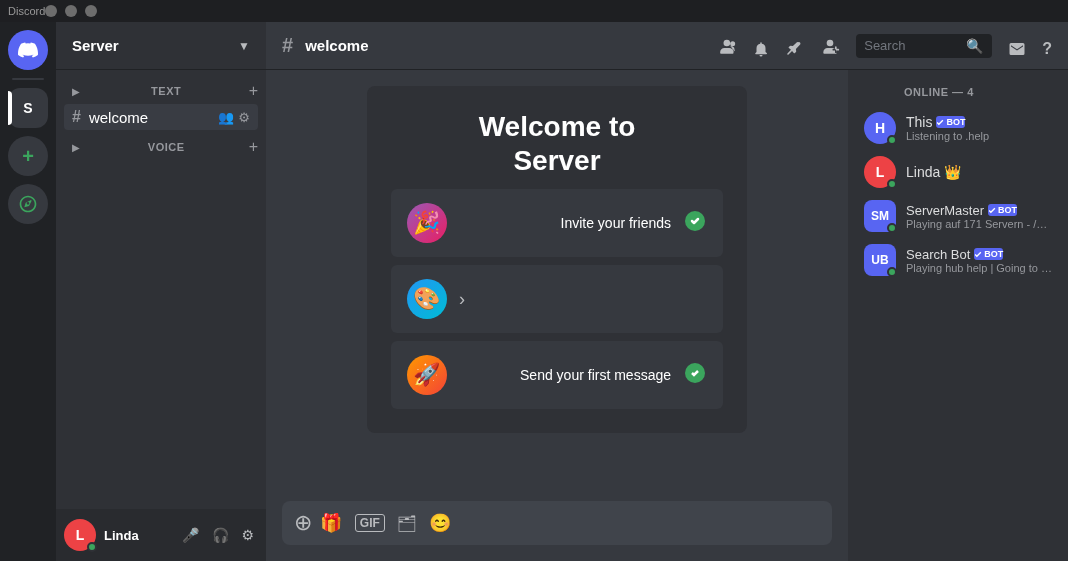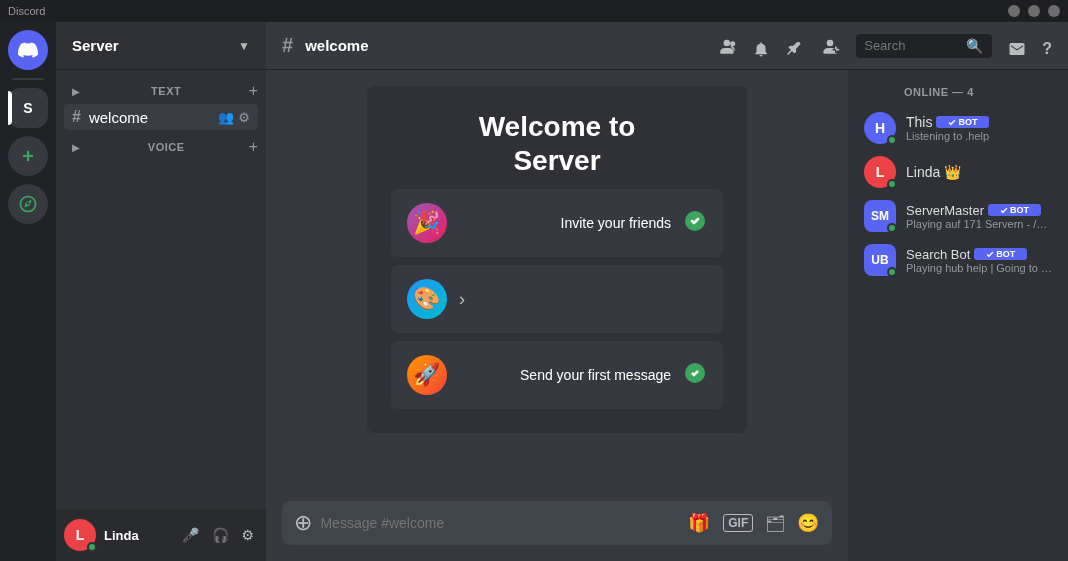--- a/index.html
+++ b/index.html
@@ -1,19 +1,19 @@
 <!DOCTYPE html>
 <html><head>
   <meta charset="utf-8">
   <style>
     * { box-sizing: border-box; margin: 0; padding: 0; }
     body { font-family: 'Segoe UI', Arial, sans-serif; background: #202225; color: #dcddde; width: 1068px; height: 561px; overflow: hidden; display: flex; flex-direction: column; }
 
     
-    .titlebar { background: #1e1f22; height: 22px; display: flex; align-items: center; padding: 11px 8px; justify-content: space-between; flex-shrink: 0; }
+    .titlebar { background: #1e1f22; height: 22px; display: flex; align-items: center; padding: 11px 8px; flex-shrink: 0; }
     .titlebar-title { font-size: 11px; color: #999; }
     .titlebar-controls { display: flex; gap: 8px; }
     .titlebar-btn { width: 12px; height: 12px; border-radius: 50%; cursor: pointer; display: flex; align-items: center; justify-content: center; font-size: 8px; color: transparent; }
     .titlebar-btn.minimize { background: #6d6d6d; }
     .titlebar-btn.maximize { background: #6d6d6d; }
     .titlebar-btn.close { background: #6d6d6d; }
 
     
     .app { display: flex; flex: 1; height: calc(561px - 22px); }
 
@@ -93,21 +93,21 @@
     
     .members-sidebar { width: 220px; background: #2f3136; padding: 16px 8px; overflow-y: auto; flex-shrink: 0; }
     .members-section { margin-bottom: 16px; }
     .members-header { font-size: 11px; font-weight: 600; color: #96989d; text-transform: uppercase; letter-spacing: 0.5px; margin-bottom: 8px; padding: 0 8px; margin-left: 40px; }
     .member-item { display: flex; align-items: center; gap: 10px; padding: 6px 8px; border-radius: 4px; cursor: pointer; }
     .member-avatar { width: 32px; height: 32px; border-radius: 50%; display: flex; align-items: center; justify-content: center; color: white; font-size: 14px; font-weight: bold; flex-shrink: 0; position: relative; }
     .member-info { flex: 1; overflow: hidden; }
     .member-name-row { display: flex; align-items: center; gap: 4px; }
     .member-name { font-size: 14px; font-weight: 500; color: #dcddde; }
     .member-status { font-size: 11px; color: #96989d; overflow: hidden; text-overflow: ellipsis; white-space: nowrap; }
-    .bot-badge { background: #5865f2; color: white; font-size: 9px; font-weight: 700; padding: 1px 12px; border-radius: 3px; display: flex; align-items: center; gap: 2px; }
+    .bot-badge { background: #5865f2; color: white; font-size: 9px; font-weight: 700; padding: 1px 0; border-radius: 3px; display: flex; align-items: center; gap: 2px; }
     .crown-icon { font-size: 14px; }
 
     
     .online-dot { width: 10px; height: 10px; border-radius: 50%; background: #3ba55d; position: absolute; bottom: -1px; right: -1px; border: 2px solid #2f3136; }
 
     .server-list-item { position: relative; display: flex; align-items: center; }
 
     
     ::-webkit-scrollbar { width: 4px; }
     ::-webkit-scrollbar-track { background: transparent; }
@@ -277,21 +277,20 @@
 
               </div>
             </div>
           </div>
 
         </div>
 
         <div class="message-input-area">
           <div class="message-input">
             <span class="input-add-btn" style="color:#b9bbbe;font-size:22px;font-weight:300;">⊕</span>
-            <input type="text" class="input-field" placeholder="Message #welcome" style="background: transparent; border: none; outline: none; color: rgb(220, 221, 222); font-size: 14px; flex: 1 1 0%;">
             <div class="input-icons">
               <span class="input-icon">🎁</span>
               <span class="input-icon" style="font-size:12px;font-weight:700;border:1.5px solid #b9bbbe;border-radius:3px;padding:1px 4px;">GIF</span>
               <span class="input-icon" style="font-size:16px;">🗂</span>
               <span class="input-icon" style="font-size:18px;">😊</span>
             </div>
           </div>
         </div>
       </div>
 

